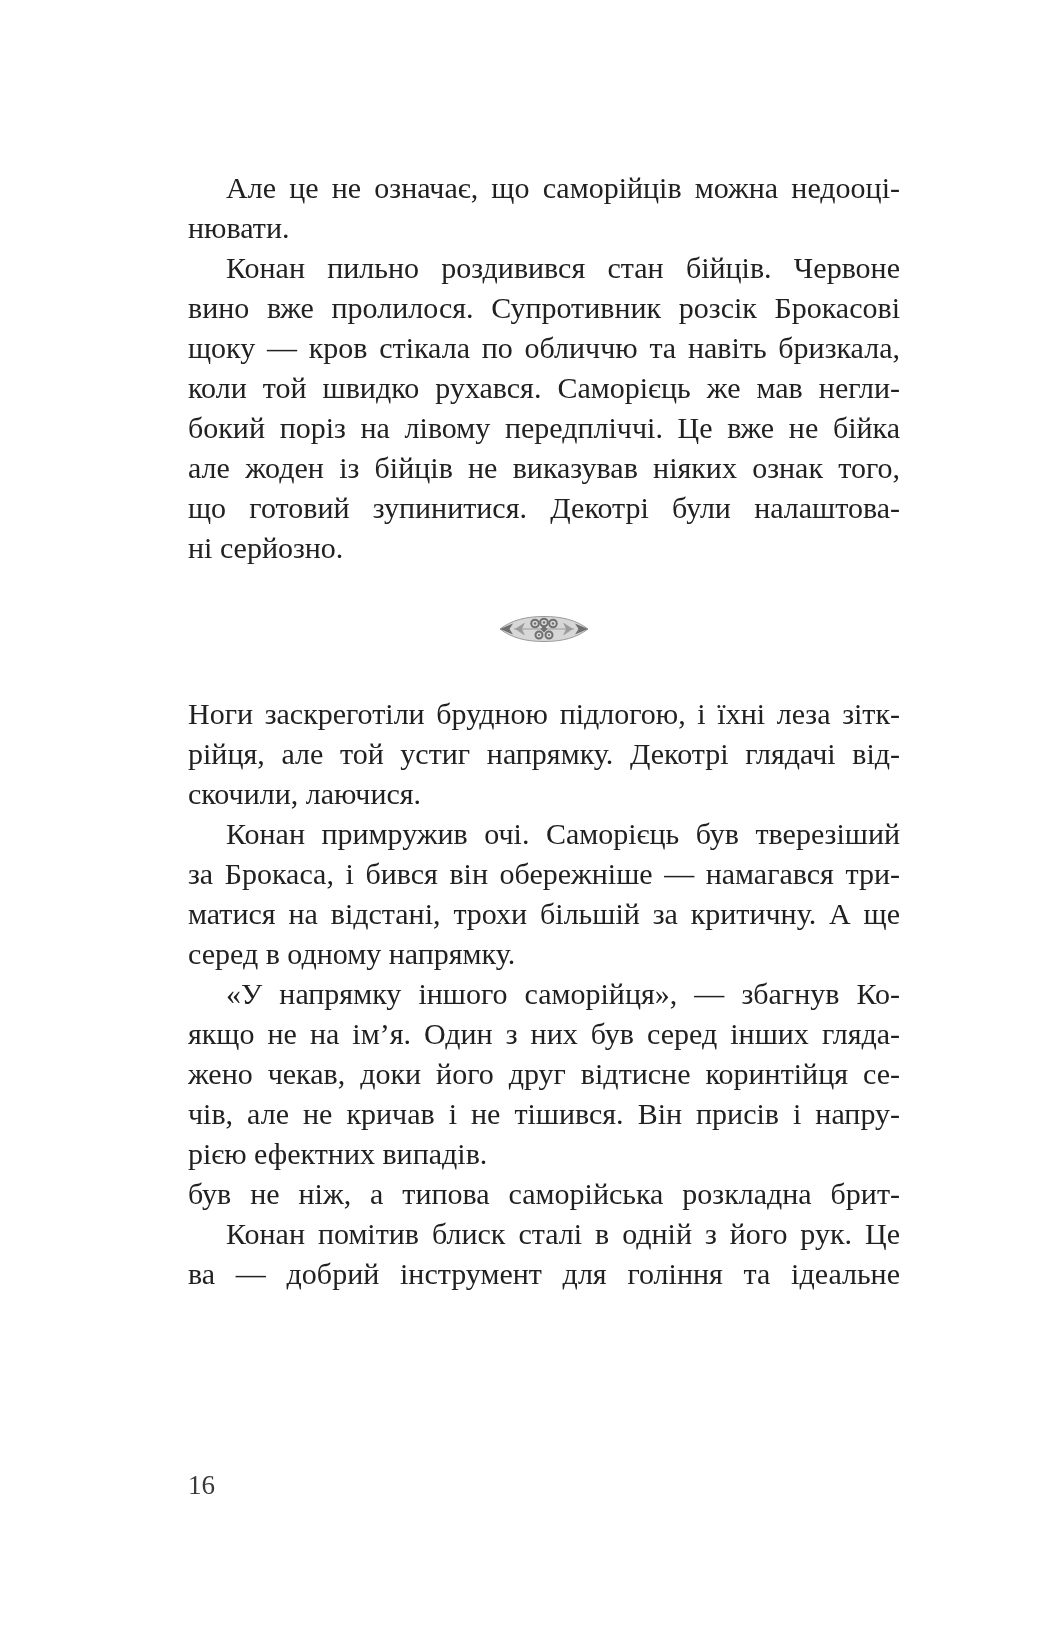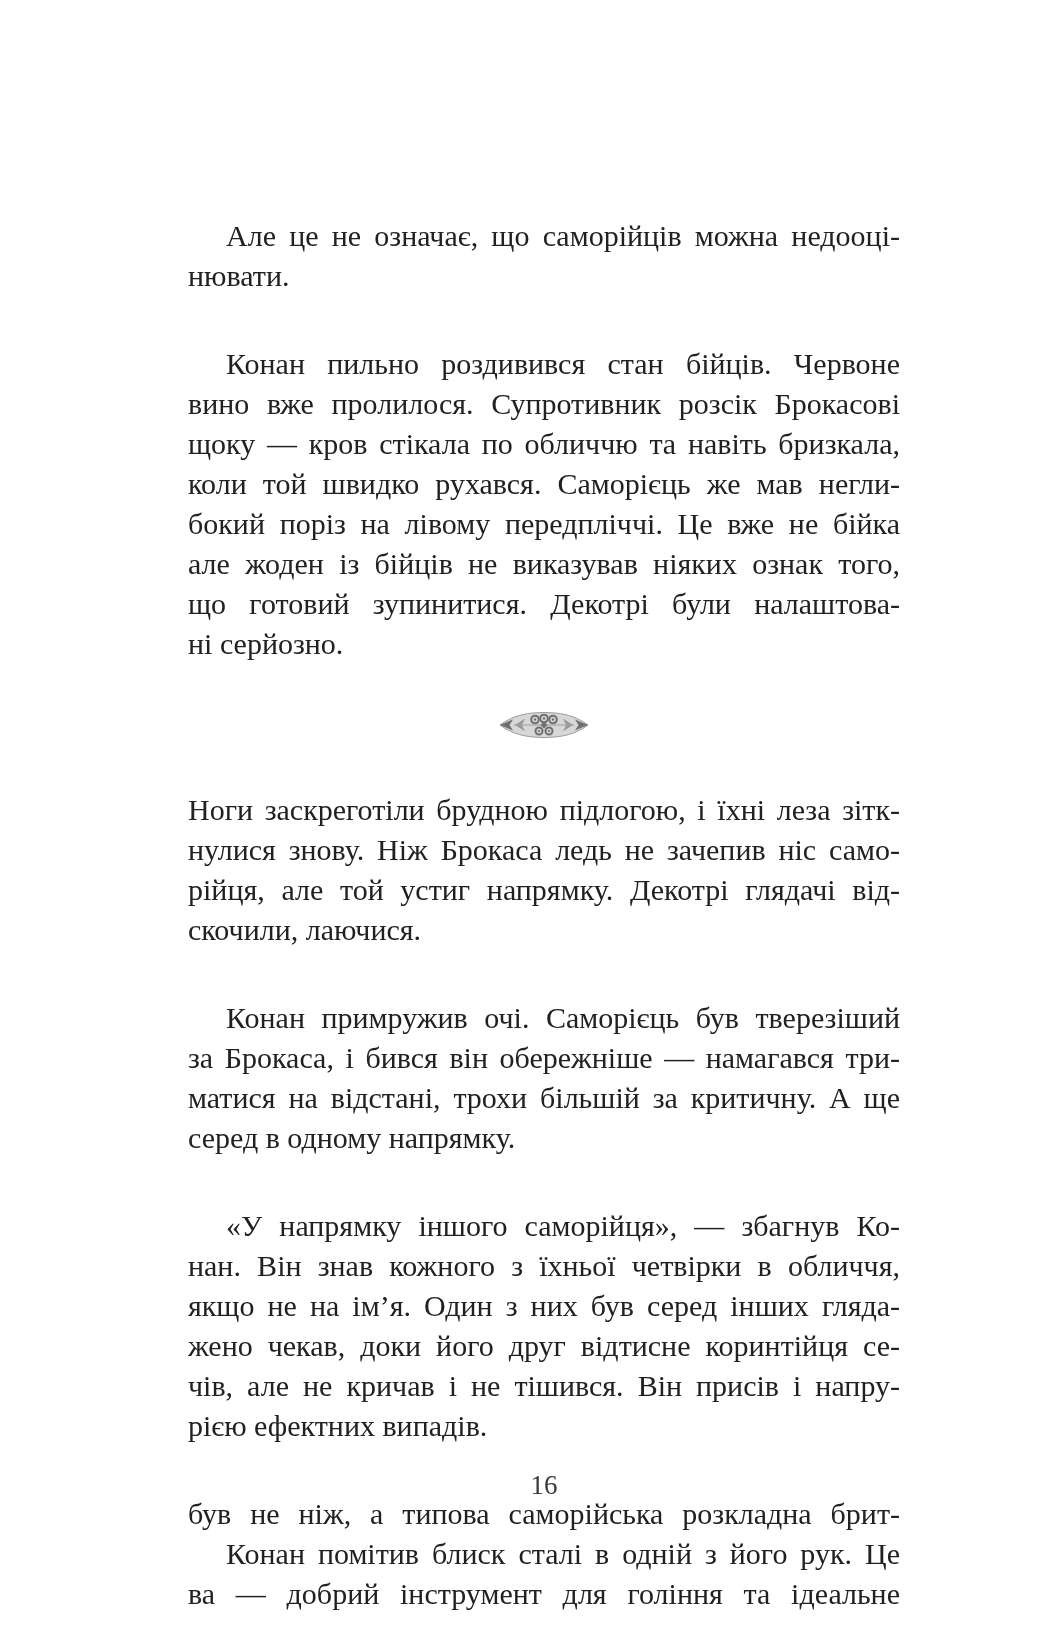--- a/index.html
+++ b/index.html
@@ -19,21 +19,21 @@
     position:relative;
     overflow:hidden;
   }
   .page{position:absolute;inset:0;}
   .column{
     position:absolute;
     left:188px;
     top:168px;
     width:712px;
   }
-  .para{display:block;margin-top:48px;}
+  .para{display:block;}
   .line{
     font-size:30px;
     line-height:40px;
     height:40px;
     white-space:nowrap;
     text-align:justify;
     text-align-last:justify;
     overflow:hidden;
     color:var(--ink);
   }
@@ -49,21 +49,20 @@
   .orn-tip{fill:var(--ornament-dark);}
   .orn-leaf{fill:var(--ornament-mid);}
   .orn-curl{fill:none;stroke:var(--ornament-dark);stroke-width:2;stroke-linecap:round;}
   .orn-vine{fill:none;stroke:var(--ornament-mid);stroke-width:1.2;}
   .orn-dot{fill:var(--ornament-dark);}
   .folio{
     position:absolute;
     left:188px;
     top:1470px;
     width:712px;
-    text-align:center;
     font-size:27px;
     line-height:30px;
     color:var(--folio);
   }
 </style>
 </head>
 <body>
 
 <div class="page">
 
@@ -100,33 +99,31 @@
           <circle class="orn-dot" cx="46" cy="10.5" r="1.2"></circle>
           <circle class="orn-dot" cx="55" cy="11.5" r="1.2"></circle>
           <circle class="orn-dot" cx="41" cy="23" r="1.1"></circle>
           <circle class="orn-dot" cx="51" cy="23" r="1.1"></circle>
           <path class="orn-tip" d="M46,13.5 L49.5,17 L46,20.5 L42.5,17 Z"></path>
         </svg>
       </span>
     </div>
   <div class="para">
         <div class="line">Ноги заскреготіли брудною підлогою, і їхні леза зітк-</div>
-        <div class="line">нулися знову. Ніж Брокаса ледь не зачепив ніс само-</div>
         <div class="line">рійця, але той устиг напрямку. Декотрі глядачі від-</div>
         <div class="line flush">скочили, лаючися.</div>
       </div>
       <div class="para">
         <div class="line indent">Конан примружив очі. Саморієць був тверезіший</div>
         <div class="line">за Брокаса, і бився він обережніше — намагався три-</div>
         <div class="line">матися на відстані, трохи більшій за критичну. А ще</div>
         <div class="line flush">серед в одному напрямку.</div>
       </div>
       <div class="para">
         <div class="line indent">«У напрямку іншого саморійця», — збагнув Ко-</div>
-        <div class="line">нан. Він знав кожного з їхньої четвірки в обличчя,</div>
         <div class="line">якщо не на ім’я. Один з них був серед інших гляда-</div>
         <div class="line">жено чекав, доки його друг відтисне коринтійця се-</div>
         <div class="line">чів, але не кричав і не тішився. Він присів і напру-</div>
         <div class="line flush">рією ефектних випадів.</div>
       </div>
       <div class="para">
         <div class="line">був не ніж, а типова саморійська розкладна брит-</div>
         <div class="line indent">Конан помітив блиск сталі в одній з його рук. Це</div>
         <div class="line">ва — добрий інструмент для гоління та ідеальне</div>
       </div>

